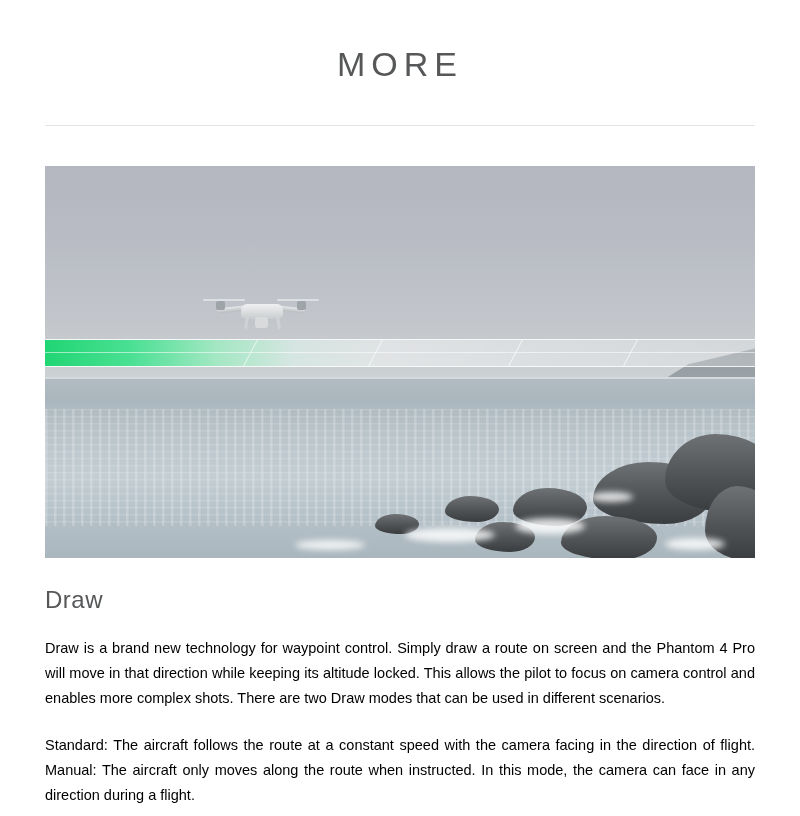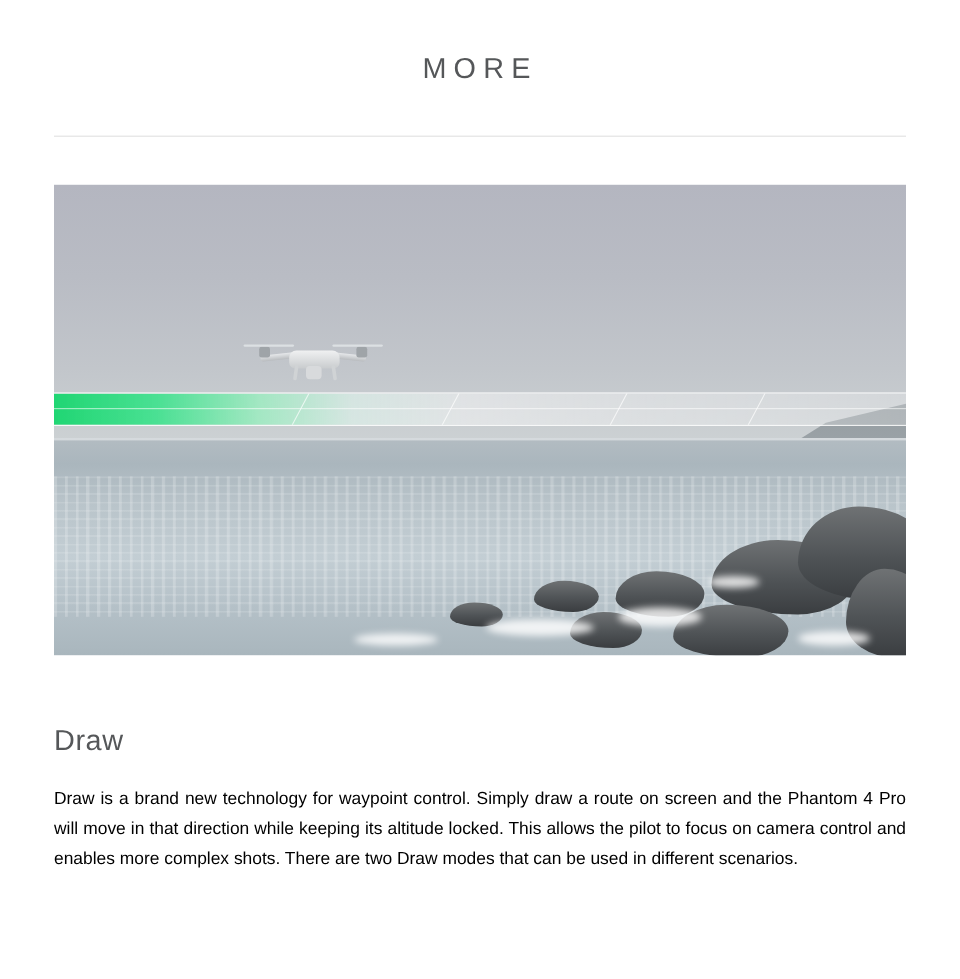--- a/index.html
+++ b/index.html
@@ -13,21 +13,21 @@
   }
   .page {
     position: relative;
     width: 800px;
     height: 816px;
     background: #ffffff;
     overflow: hidden;
   }
   .page-title {
     text-align: center;
-    font-size: 24px;
+    font-size: 34px;
     letter-spacing: 6px;
     color: #555759;
     font-weight: 400;
     padding-top: 44px;
     padding-bottom: 0;
     line-height: 1.2;
   }
   .title-divider {
     width: 710px;
     height: 1px;
@@ -203,22 +203,22 @@
     top: 30px;
     width: 3px; height: 13px;
     background: #d0d3d5;
     border-radius: 2px;
   }
   .leg.l { left: 30px; transform: rotate(8deg); }
   .leg.r { left: 62px; transform: rotate(-8deg); }
   
   .content {
     width: 710px;
-    margin: 12px auto;
-    padding-top: 46px;
+    margin: 0 auto;
+    padding-top: 28px;
   }
   .section-heading {
     font-size: 24px;
     color: #555759;
     font-weight: 400;
     margin: 0 0 22px 0;
     letter-spacing: 0.5px;
   }
   .body-para {
     font-size: 14.5px;
@@ -284,15 +284,16 @@
       <div class="foam" style="left:620px; top:372px; width:60px; height:12px;"></div>
       <div class="foam" style="left:250px; top:374px; width:70px; height:10px;"></div>
     </div>
   </div>
 
   <div class="content">
     <h2 class="section-heading">Draw</h2>
 
     <p class="body-para">Draw is a brand new technology for waypoint control. Simply draw a route on screen and the Phantom 4 Pro will move in that direction while keeping its altitude locked. This allows the pilot to focus on camera control and enables more complex shots. There are two Draw modes that can be used in different scenarios.</p>
 
+    <p class="body-para last">Standard: The aircraft follows the route at a constant speed with the camera facing in the direction of flight. Manual: The aircraft only moves along the route when instructed. In this mode, the camera can face in any direction during a flight.</p>
   </div>
 
 </div>
 
 </body></html>

